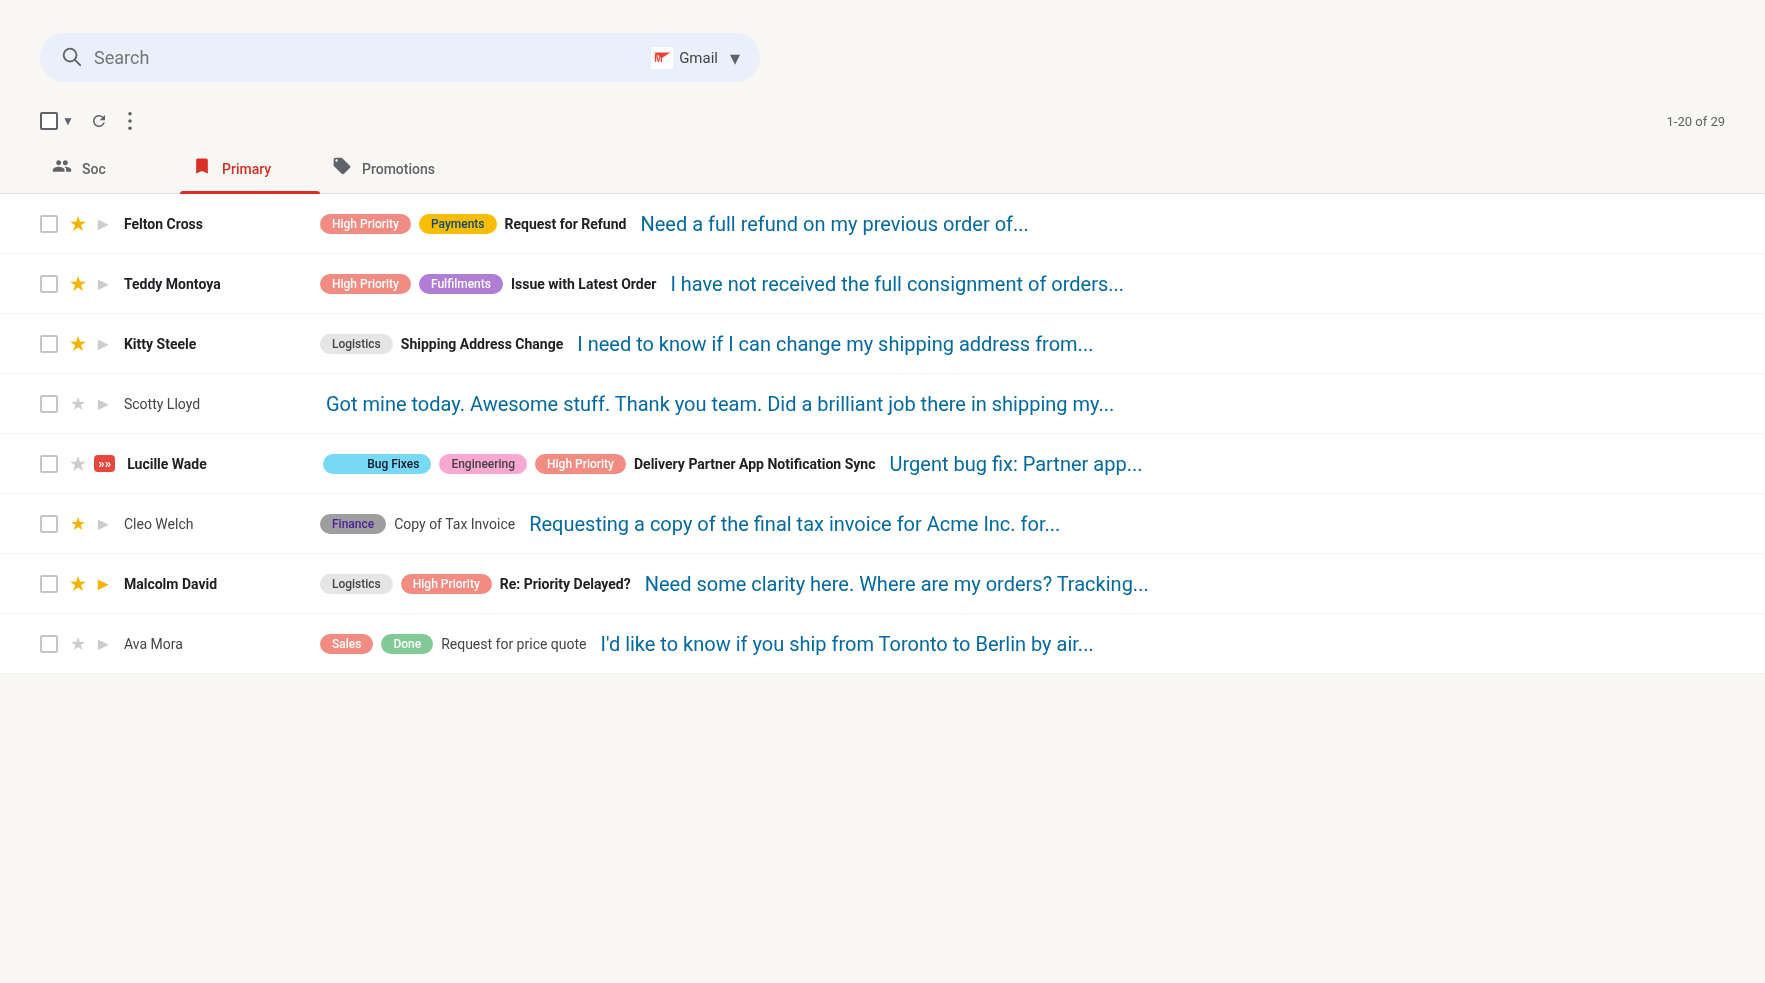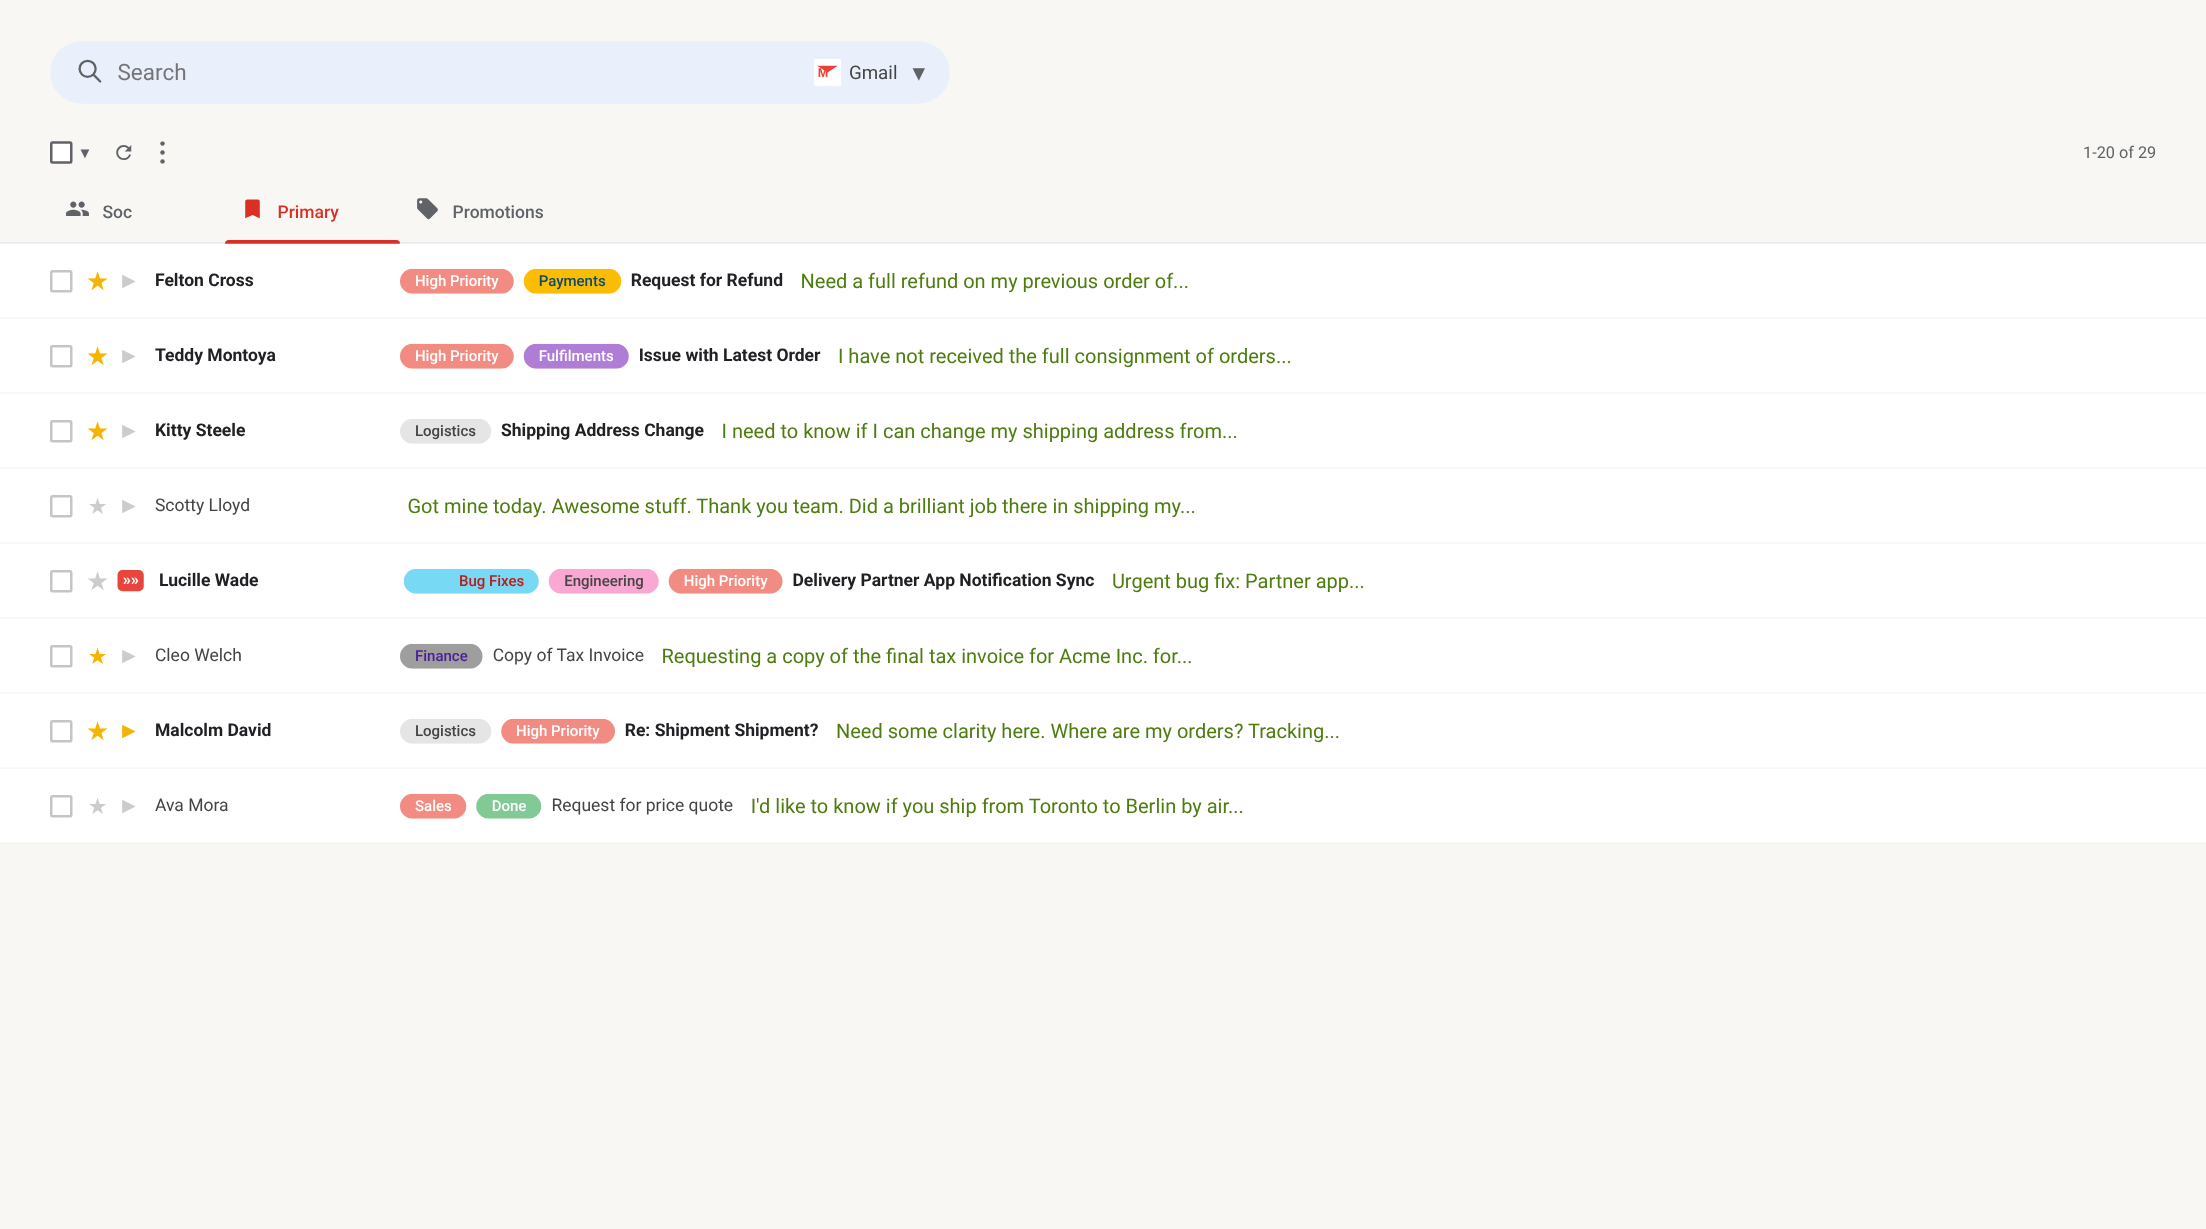--- a/index.html
+++ b/index.html
@@ -226,36 +226,36 @@
       padding: 3px 12px;
       font-size: 12px;
       font-weight: 500;
       white-space: nowrap;
       flex-shrink: 0;
     }
     .tag-logistics { background: #e5e5e5; color: #444; }
     .tag-high-priority { background: #f28b82; color: #fff; }
     .tag-payments { background: #fbbc04; color: #0c4a6e; }
     .tag-fulfilments { background: #af7cd6; color: #fff; }
-    .tag-bug-fixes { background: #78d9f5; color: #b91c1c; padding-left: 44px; }
+    .tag-bug-fixes { background: #78d9f5; color: #0f172a; padding-left: 44px; }
     .tag-engineering { background: #f9a8d4; color: #444; }
     .tag-finance { background: #9e9e9e; color: #4c1d95; }
     .tag-sales { background: #f28b82; color: #fff; }
     .tag-done { background: #81c995; color: #fff; }
 
     .subject {
       font-size: 14px;
       font-weight: 700;
       white-space: nowrap;
       flex-shrink: 0;
     }
     .email-row.read .subject { font-weight: 400; }
     .preview {
-      color: #4d7c0f;
-      font-size: 16px;
+      color: #0369a1;
+      font-size: 20px;
       font-weight: 400;
       white-space: nowrap;
       overflow: hidden;
       text-overflow: ellipsis;
       margin-left: 6px;
     }
   </style>
 </head>
 <body>
 
@@ -407,21 +407,21 @@
       </div>
     </div>
     <div class="email-row unread">
       <div class="row-checkbox"></div>
       <span class="star">★</span>
       <span class="snooze-arrow orange">►</span>
       <span class="sender">Malcolm David</span>
       <div class="tags-subject">
         <span class="tag tag-logistics">Logistics</span>
         <span class="tag tag-high-priority">High Priority</span>
-        <span class="subject">Re: Shipment Shipment?</span>
+        <span class="subject">Re: Priority Delayed?</span>
         <span class="preview">  Need some clarity here. Where are my orders? Tracking...</span>
       </div>
     </div>
     <div class="email-row read">
       <div class="row-checkbox"></div>
       <span class="star empty">★</span>
       <span class="snooze-arrow">►</span>
       <span class="sender">Ava Mora</span>
       <div class="tags-subject">
         <span class="tag tag-sales">Sales</span>

